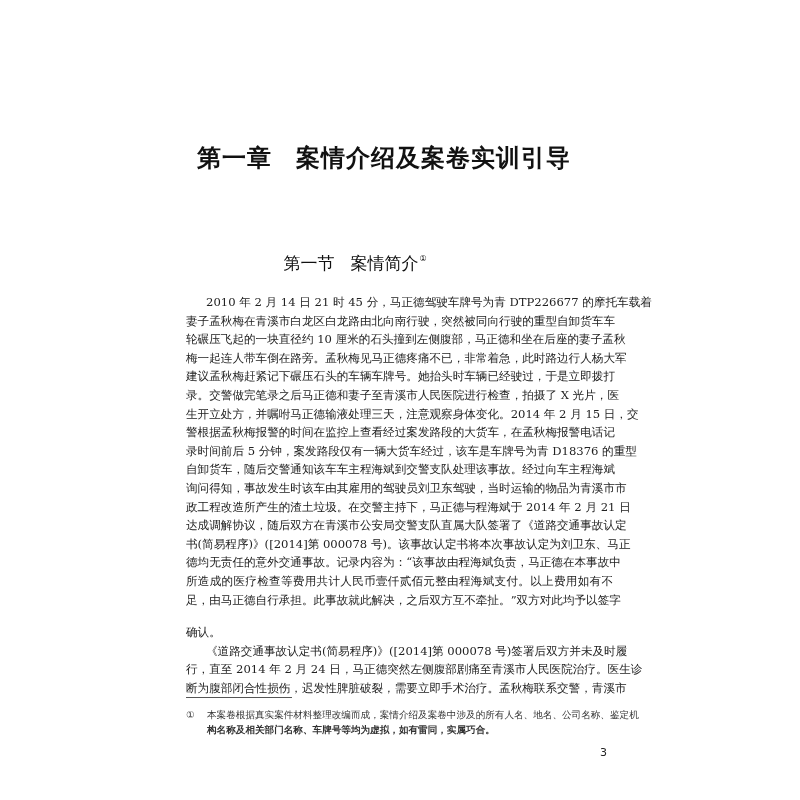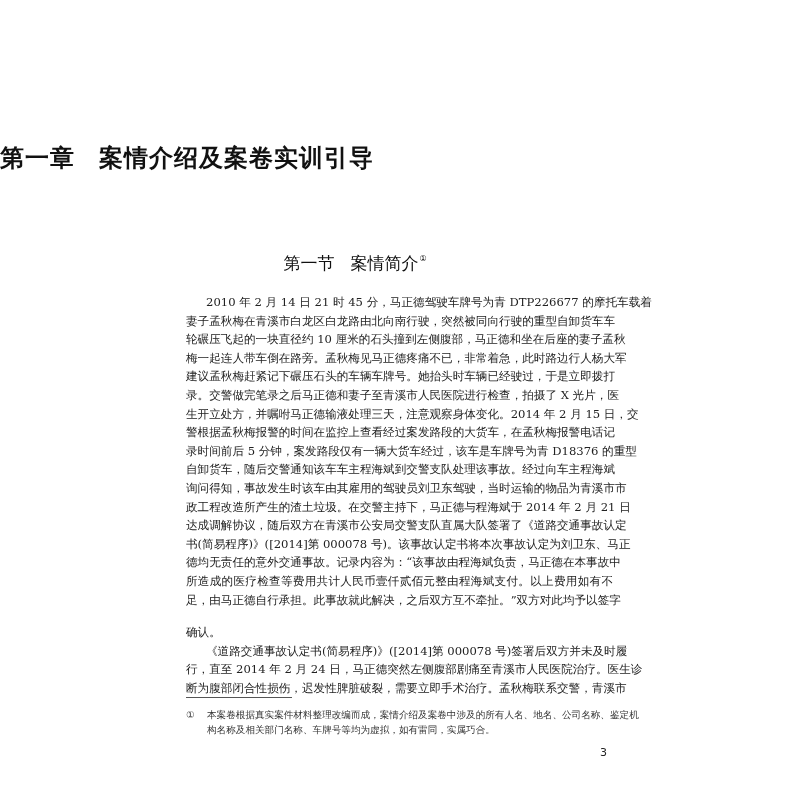--- a/index.html
+++ b/index.html
@@ -1,39 +1,39 @@
 <!DOCTYPE html>
 <html><head>
 <meta charset="utf-8">
 <style>
   html, body { margin:0; padding:0; background:#ffffff; }
   body { width:800px; height:800px; position:relative; overflow:hidden;
          font-family:"DejaVu Serif","Liberation Serif",serif; color:#1a1a1a; }
-  .chapter-title { position:absolute; left:0; width:768px; top:142px; 
+  .chapter-title { position:absolute; left:0; width:768px; top:142px; text-align:center;
          font-family:"DejaVu Serif","Liberation Serif",serif; font-size:24px; font-weight:bold;
          letter-spacing:1px; color:#111; }
   .chapter-title .gap { display:inline-block; width:24px; }
   .section-title { position:absolute; left:0; width:710px; top:252px; text-align:center;
          font-family:"DejaVu Sans","Liberation Sans",sans-serif; font-size:17px; color:#111; }
   .section-title .gap { display:inline-block; width:16px; }
   .section-title sup { font-size:8px; vertical-align:8px; margin-left:1px; }
   .body { position:absolute; left:186px; top:293px; width:427px; font-size:11.6px;
           line-height:18.6px; text-align:justify; color:#222; }
   .body p { margin:0; text-indent:0; }
   .body .line { display:block; white-space:nowrap; text-align-last:justify; text-align:justify; }
   .body .line.last { text-align-last:left;margin-top:14px; }
   .body .line.indent { padding-left:20px; }
   .footnote-rule { position:absolute; left:186px; top:697px; width:106px; height:0;
           border-top:1px solid #555; }
   .footnote { position:absolute; left:186px; top:707px; width:427px; font-size:9.6px;
           line-height:15px; color:#333; }
   .footnote .mark { position:absolute; left:0; top:0; }
   .footnote .text { margin-left:21px; }
   .footnote .text .line { display:block; white-space:nowrap; text-align-last:justify; text-align:justify; }
-  .footnote .text .line.last { text-align-last:left; }
+  .footnote .text .line.last { text-align-last:left;font-weight:bold; }
   .page-number { position:absolute; left:600px; top:746px; font-family:"DejaVu Sans","Liberation Sans",sans-serif;
           font-size:11px; color:#222; }
 </style>
 </head>
 <body>
 
 <div class="chapter-title">
   <span>第一章</span><span class="gap"></span><span>案情介绍及案卷实训引导</span>
 </div>
 

